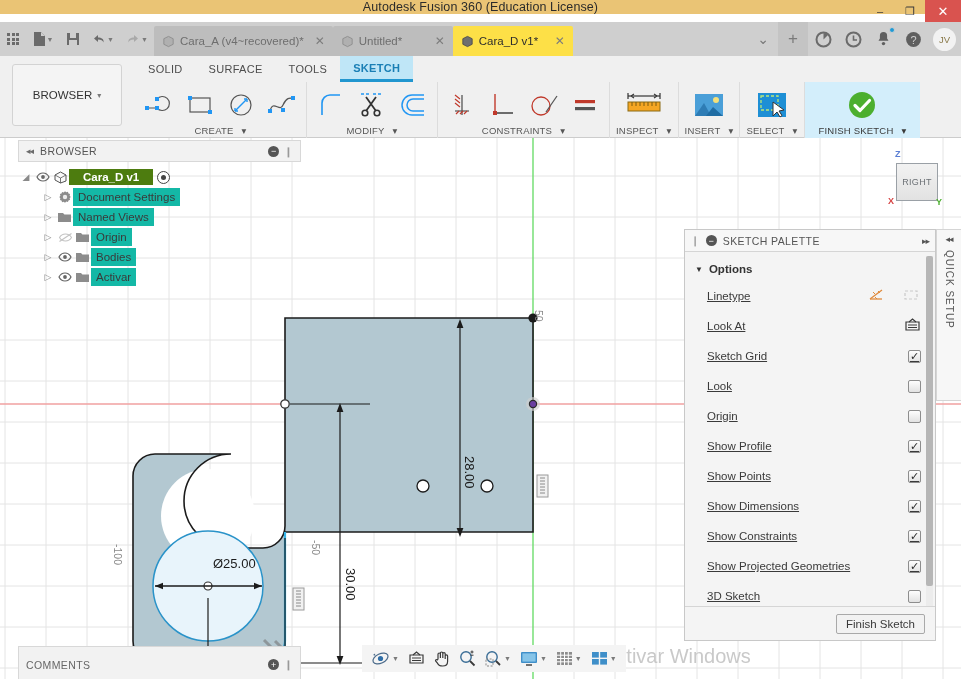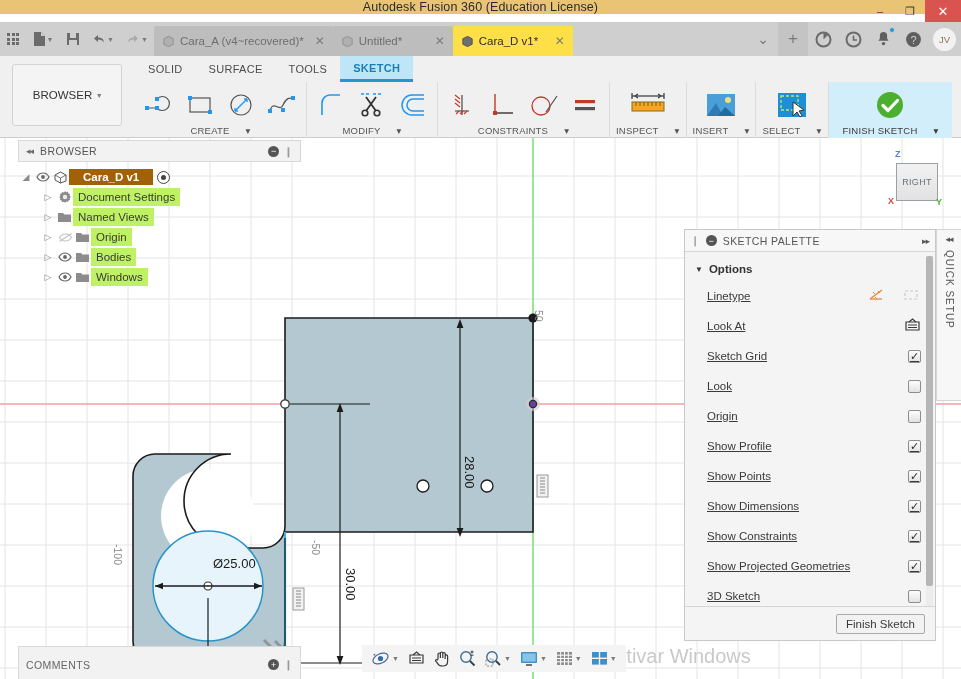--- a/index.html
+++ b/index.html
@@ -103,21 +103,21 @@
   }
   .panel {
     display: flex; flex-direction: column; align-items: center;
     justify-content: space-between; padding: 2px 6px 2px;
     border-right: 1px solid #dcdcdc;
   }
   .panel:last-child { border-right: none; }
   .panel-row { display: flex; align-items: center; gap: 5px; flex: 1; }
   .panel-label {
     font-size: 9.5px; color: #555; letter-spacing: .2px;
-    display: flex; align-items: flex-start; gap: 16px; white-space: nowrap;
+    display: flex; align-items: flex-start; gap: 8px; white-space: nowrap;
   }
   .pbtn {
     width: 36px; height: 34px; display: flex; align-items: center; justify-content: center;
   }
   .panel.finish { background: #d3eefb; padding-left: 14px; padding-right: 14px; }
   .panel.finish .panel-label { color: #3a3a3a; }
 
   
   .browser {
     position: absolute; left: 18px; top: 140px; width: 283px; height: 22px;
@@ -137,23 +137,23 @@
   .tree { position: absolute; left: 18px; top: 167px; z-index: 30; }
   .tnode {
     display: flex; align-items: center; height: 20px; font-size: 11.5px;
     color: #3a3a3a; white-space: nowrap;
   }
   .tnode .twist {
     width: 16px; text-align: center; color: #8a8a8a; font-size: 9px;
   }
   .tnode .eye { width: 18px; display: flex; align-items: center; justify-content: center; }
   .tnode .folder { width: 17px; display: flex; align-items: center; justify-content: center; }
-  .tnode .tlabel { background: #bef264; padding: 3px 5px; }
+  .tnode .tlabel { background: #14b8a6; padding: 3px 5px; }
   .tnode.root .tlabel {
-    background: #a16207; color: #fff; font-weight: bold; padding: 2px 14px;
+    background: #4d7c0f; color: #fff; font-weight: bold; padding: 2px 14px;
   }
   .radio-dot {
     width: 13px; height: 13px; border-radius: 50%; border: 1.5px solid #444;
     display: flex; align-items: center; justify-content: center; margin-left: 4px;
     background: #fff;
   }
   .radio-dot i { width: 5px; height: 5px; border-radius: 50%; background: #444; display: block; }
 
   
   .canvas {
@@ -806,21 +806,21 @@
         <svg width="14" height="10" viewBox="0 0 14 10">
             <path d="M7 1 C3 1 1 5 1 5 s2 4 6 4 6-4 6-4-2-4-6-4z" fill="none" stroke="#666" stroke-width="1.2"></path>
             <circle cx="7" cy="5" r="1.9" fill="#666"></circle>
           </svg>
       </span>
       <span class="folder">
         <svg width="15" height="12" viewBox="0 0 15 12">
             <path d="M1 2 h5 l1.4 1.6H14V11H1z" fill="#8c8c8c"></path>
           </svg>
       </span>
-      <span class="tlabel">Windows</span>
+      <span class="tlabel">Activar</span>
     </div>
   </div>
 
   <div class="palette">
     <div class="pal-head">
       <span class="grip">❙</span>
       <span class="minus">−</span>
       <span>SKETCH PALETTE</span>
       <span class="expand">▸▸</span>
     </div>

